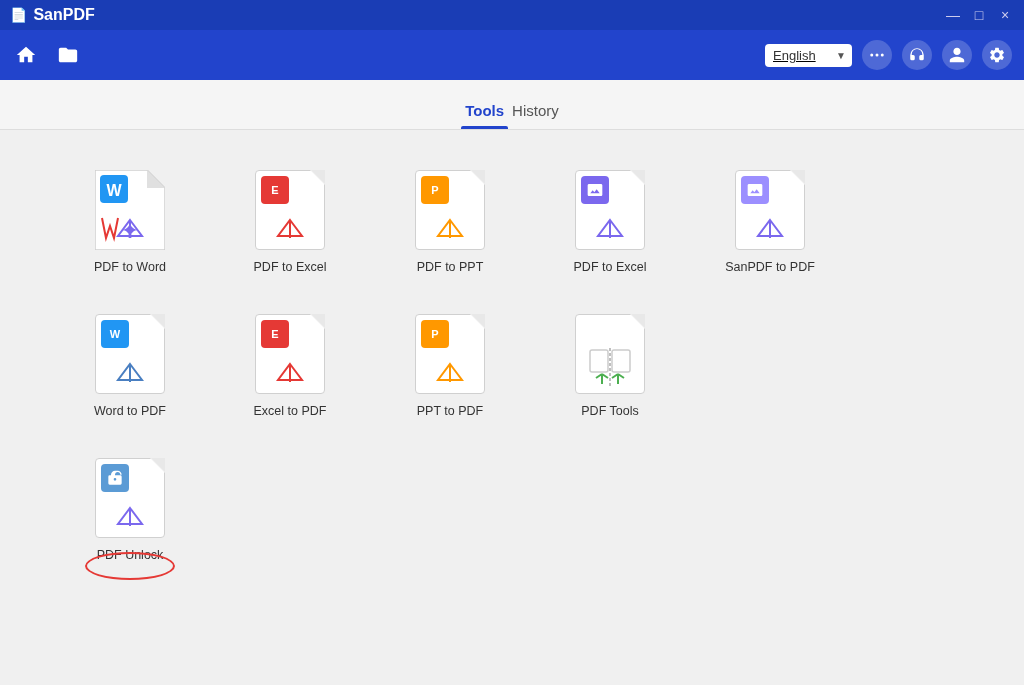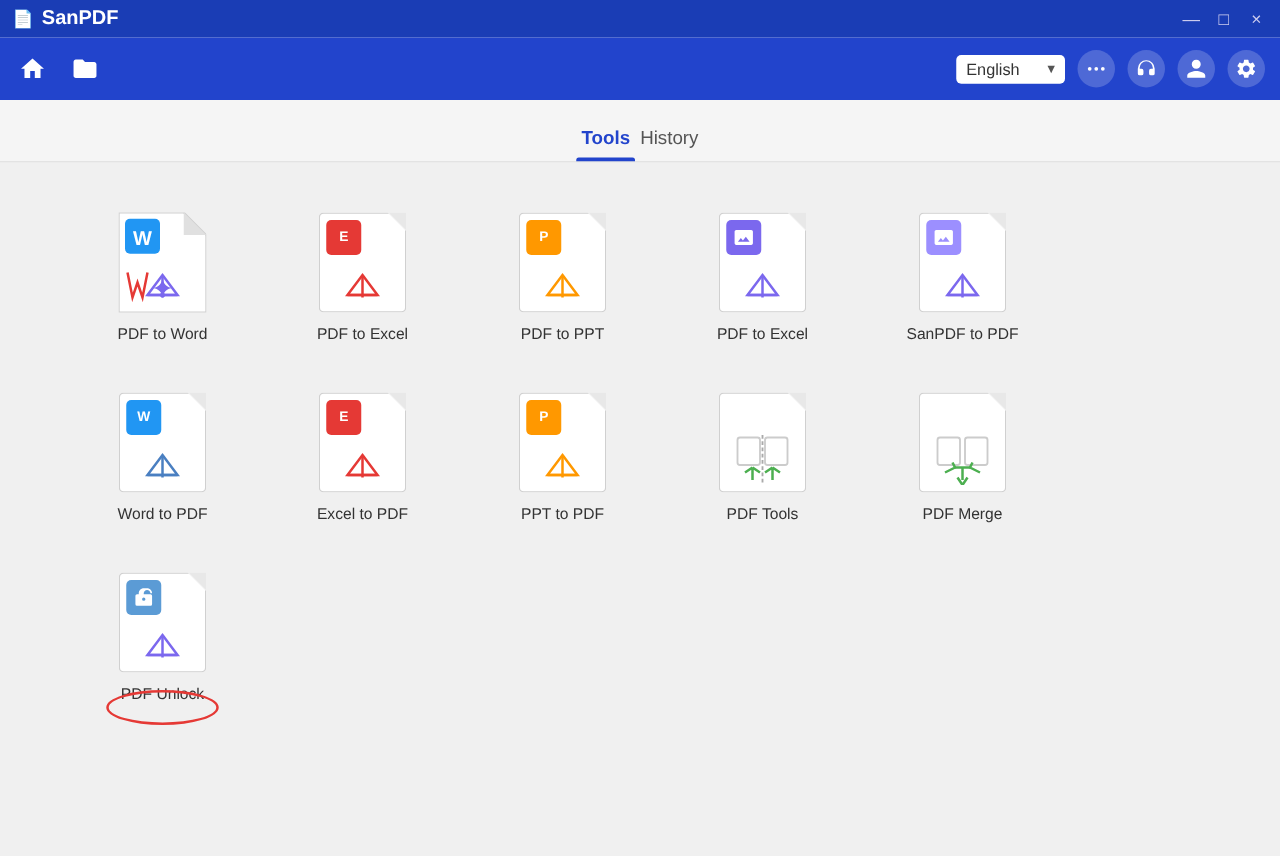--- a/index.html
+++ b/index.html
@@ -49,21 +49,21 @@
       padding: 4px 8px;
       font-size: 13px;
       color: #333;
       cursor: pointer;
       appearance: none;
       -webkit-appearance: none;
       padding-right: 22px;
     }
     .lang-wrapper {
       position: relative;
-      display: flex; align-items: center;
+      display: flex; align-items: center; text-decoration: underline;
     }
     .lang-arrow {
       position: absolute;
       right: 6px;
       color: #555;
       font-size: 10px;
       pointer-events: none;
     }
     .nav-circle-btn {
       width: 30px; height: 30px;
@@ -425,39 +425,20 @@
 
             <line x1="22" y1="0" x2="22" y2="40" stroke="#aaa" stroke-width="1.5" stroke-dasharray="3,2"></line>
             <path d="M8 30 L14 26 M14 26 L14 36 M14 26 L20 30" fill="none" stroke="#4caf50" stroke-width="2"></path>
             <path d="M36 30 L30 26 M30 26 L30 36 M30 26 L24 30" fill="none" stroke="#4caf50" stroke-width="2"></path>
           </svg>
         </div>
       </div>
       <span class="tool-label">PDF Tools</span>
     </div>
 
-    <div class="tool-item">
-      <div class="tool-icon-wrapper">
-        <div class="file-bg"></div>
-        <div class="file-corner-inner"></div>
-        <div class="file-bottom-icon" style="bottom:6px;">
-          <svg width="44" height="40" viewBox="0 0 44 40">
-            <rect x="2" y="2" width="18" height="22" rx="2" fill="white" stroke="#ccc" stroke-width="1.5"></rect>
-            <rect x="24" y="2" width="18" height="22" rx="2" fill="white" stroke="#ccc" stroke-width="1.5"></rect>
-
-            <path d="M8 30 L16 26 L14 22" fill="none" stroke="#4caf50" stroke-width="2"></path>
-            <path d="M36 30 L28 26 L30 22" fill="none" stroke="#4caf50" stroke-width="2"></path>
-            <line x1="16" y1="26" x2="28" y2="26" stroke="#4caf50" stroke-width="2"></line>
-            <line x1="22" y1="26" x2="22" y2="36" stroke="#4caf50" stroke-width="2"></line>
-            <path d="M18 34 L22 40 L26 34" fill="none" stroke="#4caf50" stroke-width="2"></path>
-          </svg>
-        </div>
-      </div>
-      <span class="tool-label">PDF Merge</span>
-    </div>
 
   </div>
 
   <div class="tool-row">
 
 
     <div class="tool-item unlock-highlight">
       <div class="tool-icon-wrapper">
         <div class="file-bg"></div>
         <div class="file-corner-inner"></div>

